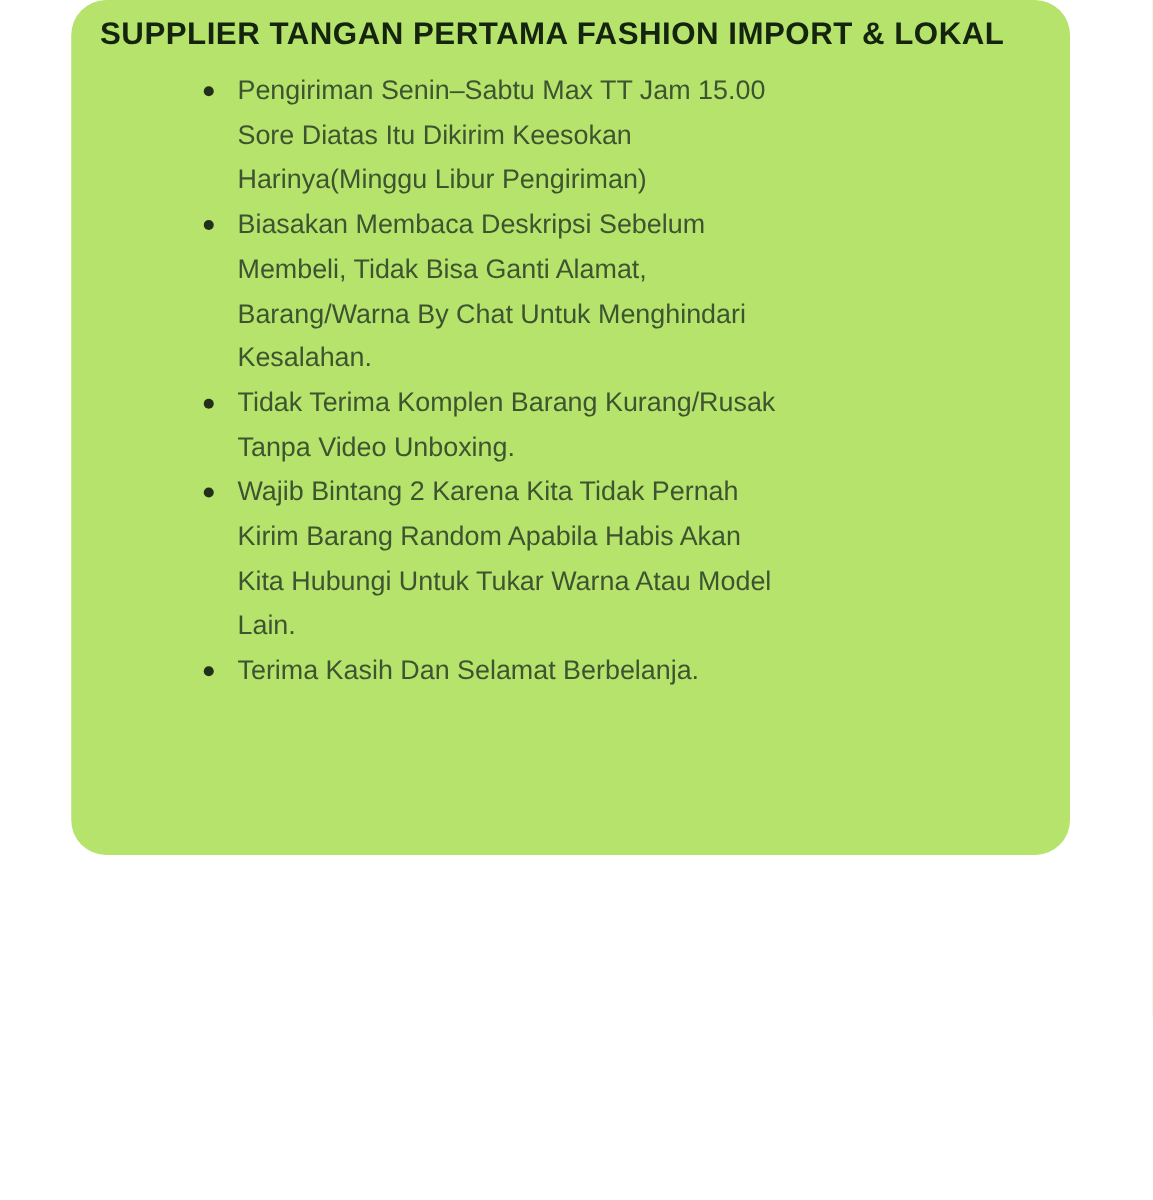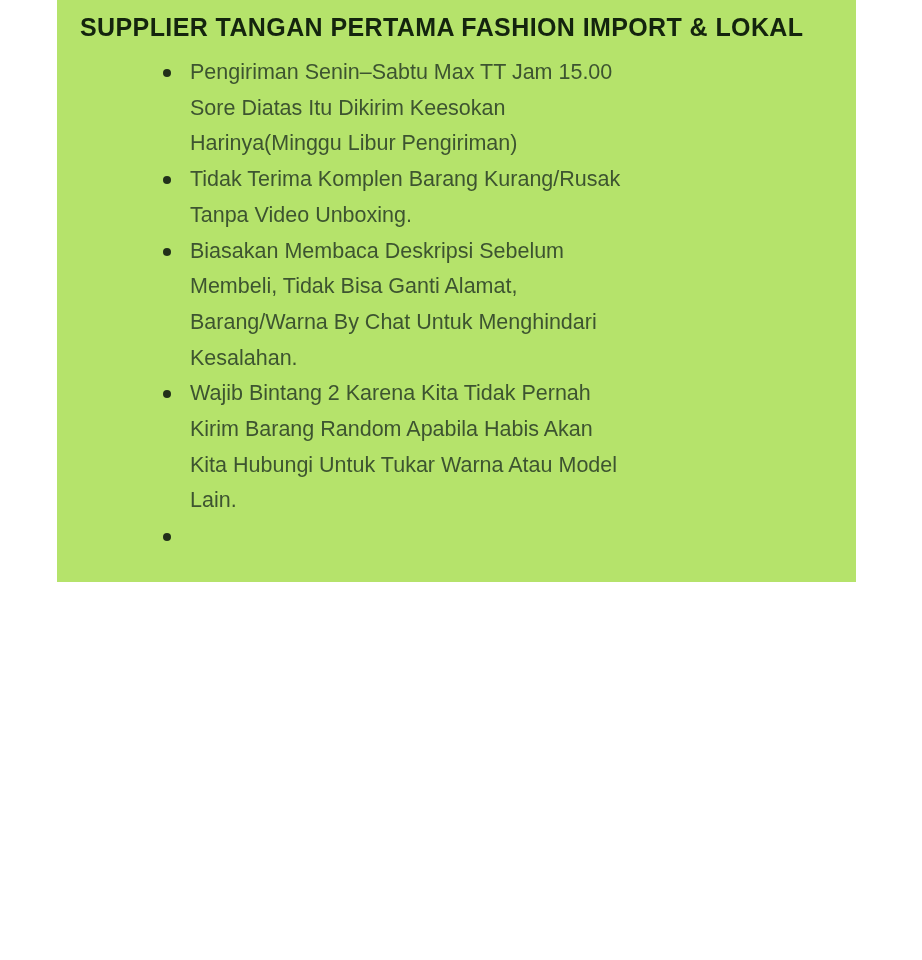--- a/index.html
+++ b/index.html
@@ -13,23 +13,24 @@
     width: 922px;
     height: 960px;
     background: #ffffff;
     overflow: hidden;
   }
   .notice-card {
     position: absolute;
     left: 57px;
     top: 0;
     width: 799px;
-    height: 582px;
+    height: 684px;
     background: var(--card-bg, #b5e36b);
     box-sizing: border-box;
+    border-radius: 28px;
   }
   .notice-title {
     margin: 0;
     padding: 13px 0 0 23px;
     font-size: 25px;
     line-height: 29px;
     font-weight: 700;
     letter-spacing: 0.4px;
     color: var(--title-color, #14240e);
     white-space: nowrap;
@@ -67,35 +68,36 @@
     <h1 class="notice-title">SUPPLIER TANGAN PERTAMA FASHION IMPORT &amp; LOKAL</h1>
     <ul class="notice-list">
       <li class="notice-item">
         <span class="dot"></span>
         <span class="li-text">Pengiriman Senin–Sabtu Max TT Jam 15.00
 Sore Diatas Itu Dikirim Keesokan
 Harinya(Minggu Libur Pengiriman)</span>
       </li>
       <li class="notice-item">
         <span class="dot"></span>
-        <span class="li-text">Tidak Terima Komplen Barang Kurang/Rusak
-Tanpa Video Unboxing.</span>
-      </li>
-      <li class="notice-item">
-        <span class="dot"></span>
         <span class="li-text">Biasakan Membaca Deskripsi Sebelum
 Membeli, Tidak Bisa Ganti Alamat,
 Barang/Warna By Chat Untuk Menghindari
 Kesalahan.</span>
+      </li>
+      <li class="notice-item">
+        <span class="dot"></span>
+        <span class="li-text">Tidak Terima Komplen Barang Kurang/Rusak
+Tanpa Video Unboxing.</span>
       </li>
       <li class="notice-item">
         <span class="dot"></span>
         <span class="li-text">Wajib Bintang 2 Karena Kita Tidak Pernah
 Kirim Barang Random Apabila Habis Akan
 Kita Hubungi Untuk Tukar Warna Atau Model
 Lain.</span>
       </li>
       <li class="notice-item">
         <span class="dot"></span>
+        <span class="li-text">Terima Kasih Dan Selamat Berbelanja.</span>
       </li>
     </ul>
   </section>
 </div>
 
 </body></html>

